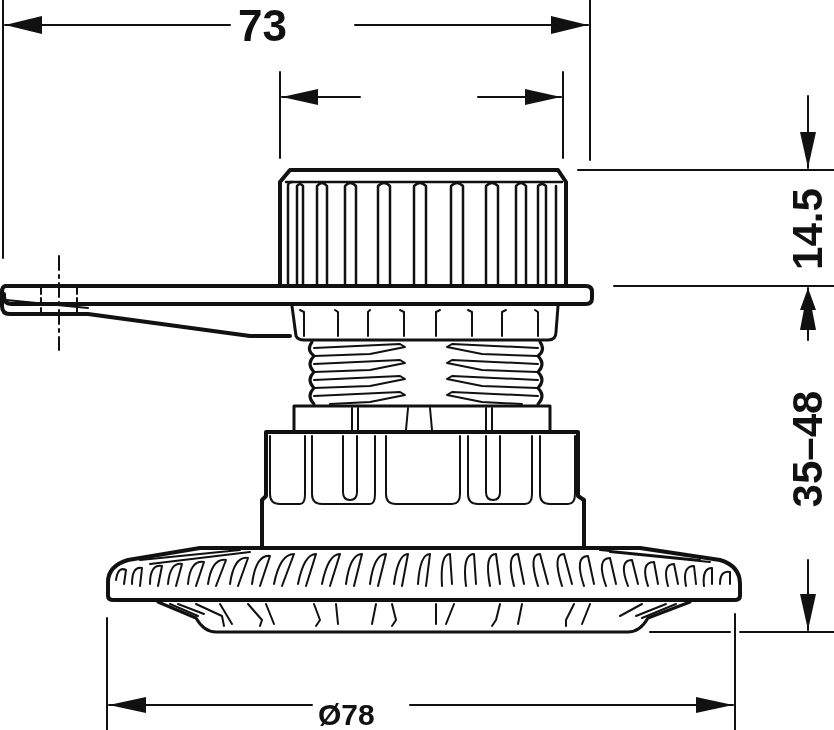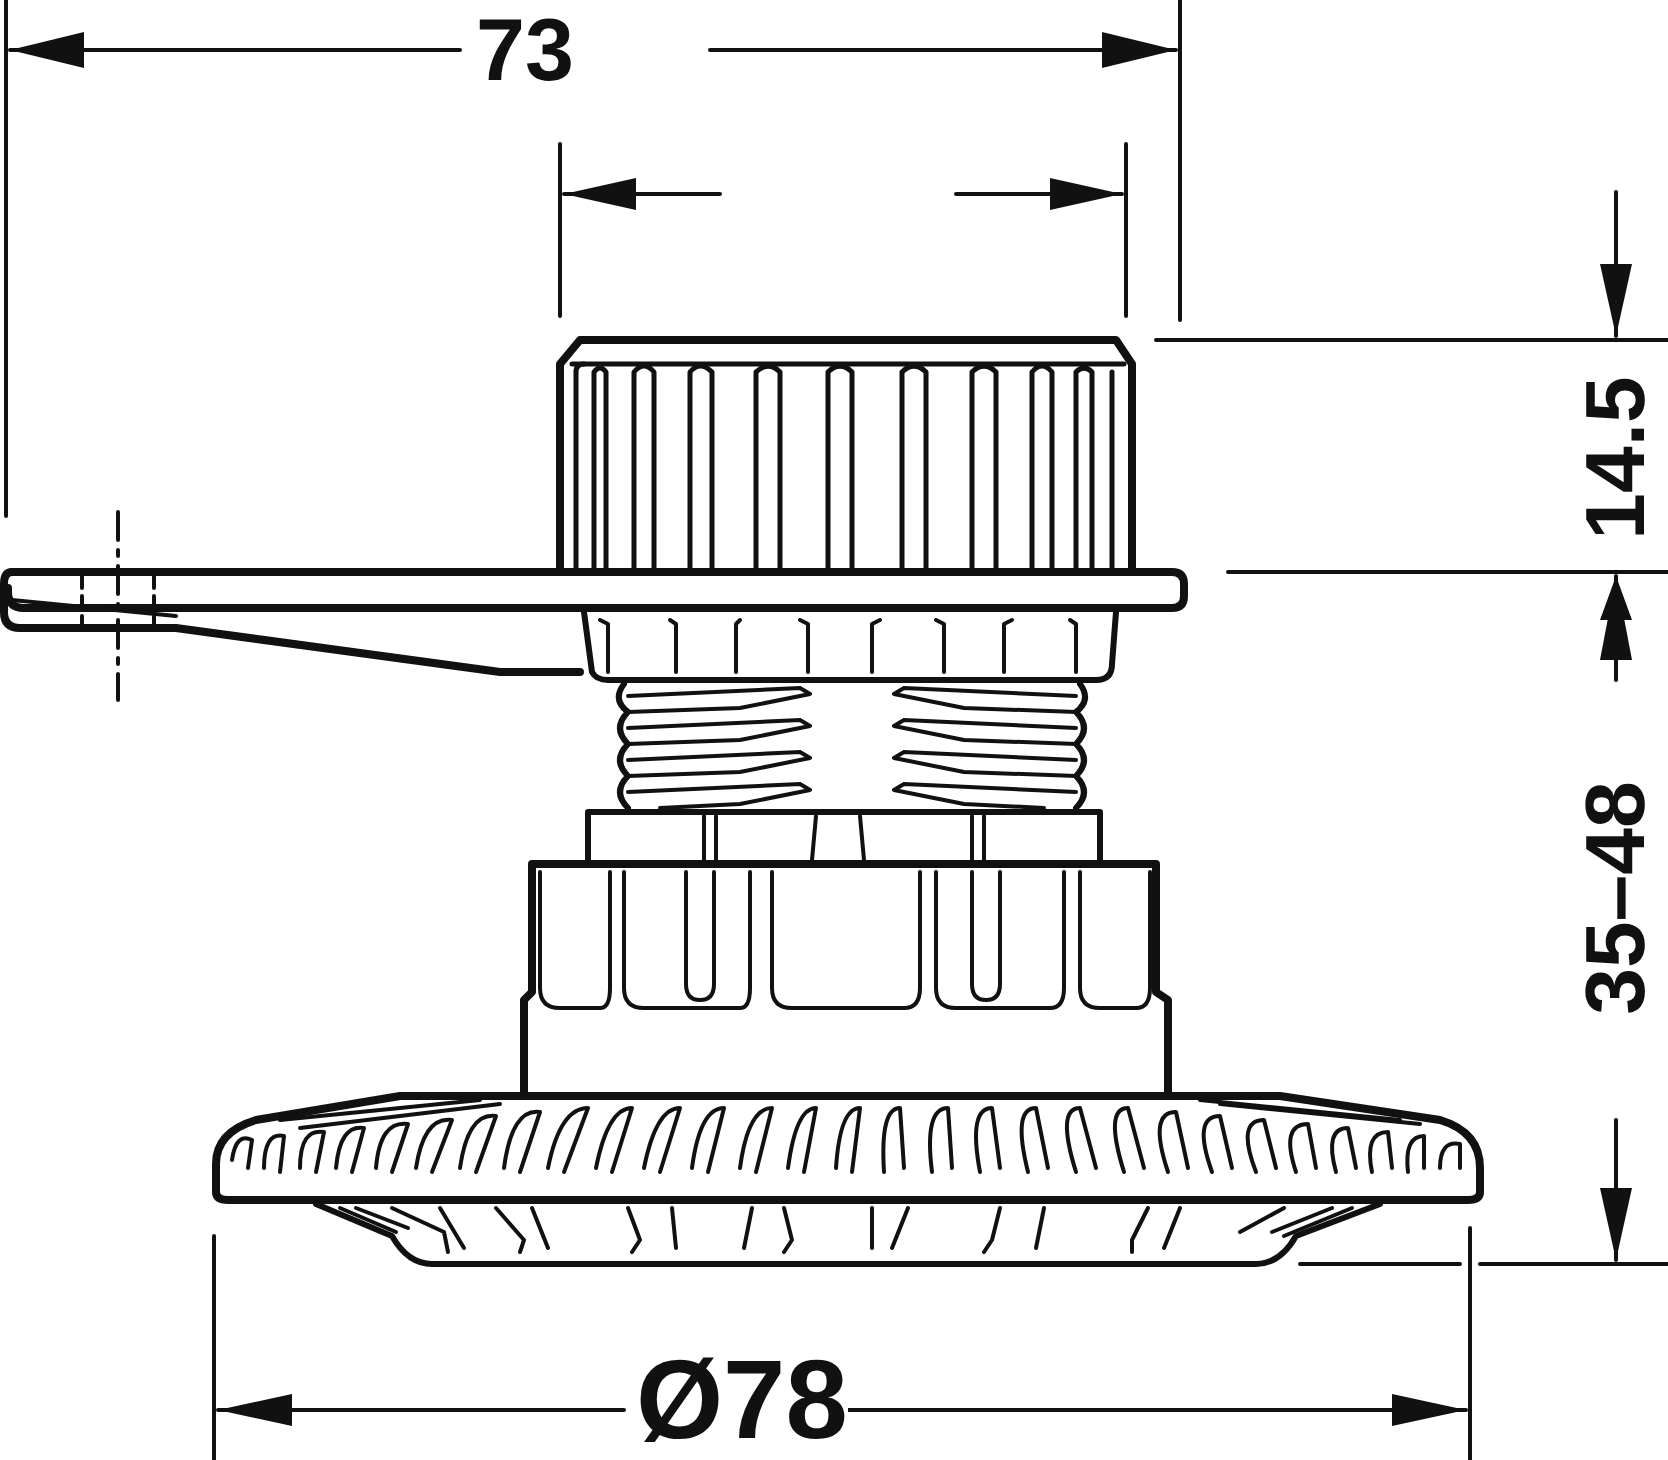--- a/index.html
+++ b/index.html
@@ -226,14 +226,14 @@
     </g>
   </svg>
 
   <div class="dim-label" style="left:238px; top:4px; font-size:44px;">73</div>
 
 
   <div class="dim-label vertical" style="left:760px; top:208px; width:96px; text-align:center; font-size:42px;">14.5</div>
 
   <div class="dim-label vertical" style="left:738px; top:428px; width:140px; text-align:center; font-size:42px;">35–48</div>
 
-  <div class="dim-label" style="left:318px; top:672px; font-size:56px;">Ø78</div>
+  <div class="dim-label" style="left:318px; top:700px; font-size:30px;">Ø78</div>
 </div>
 
 </body></html>

